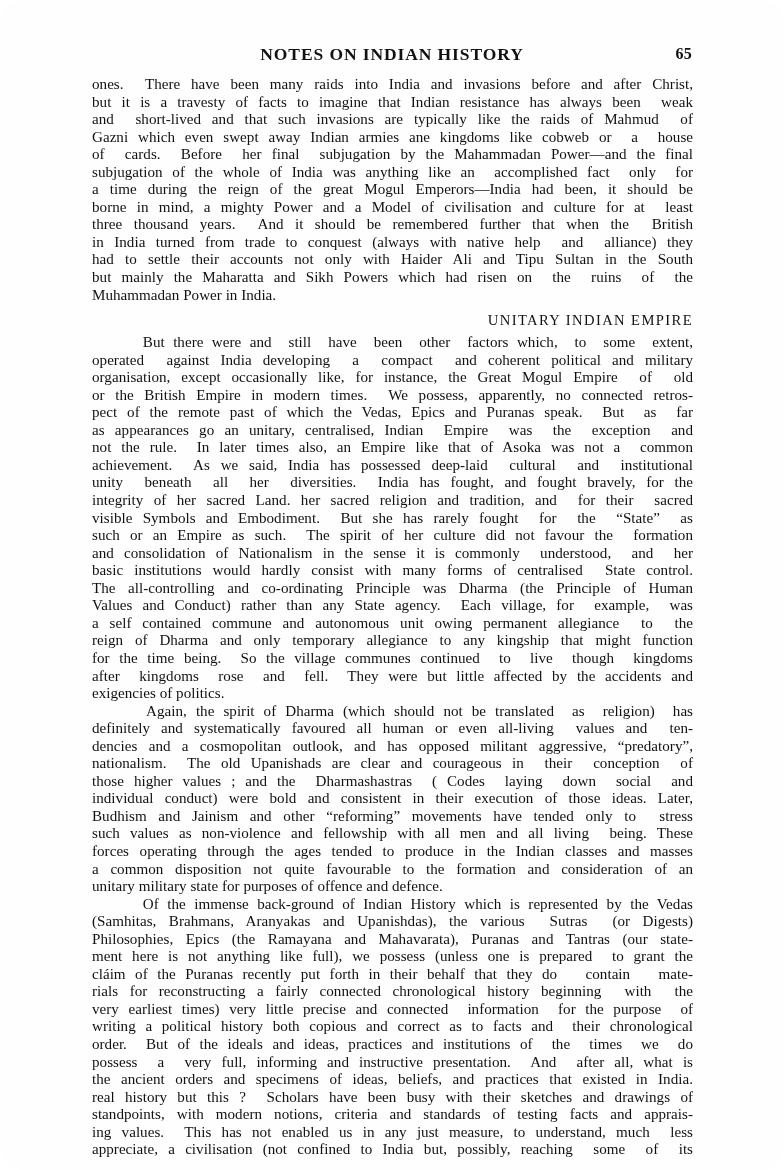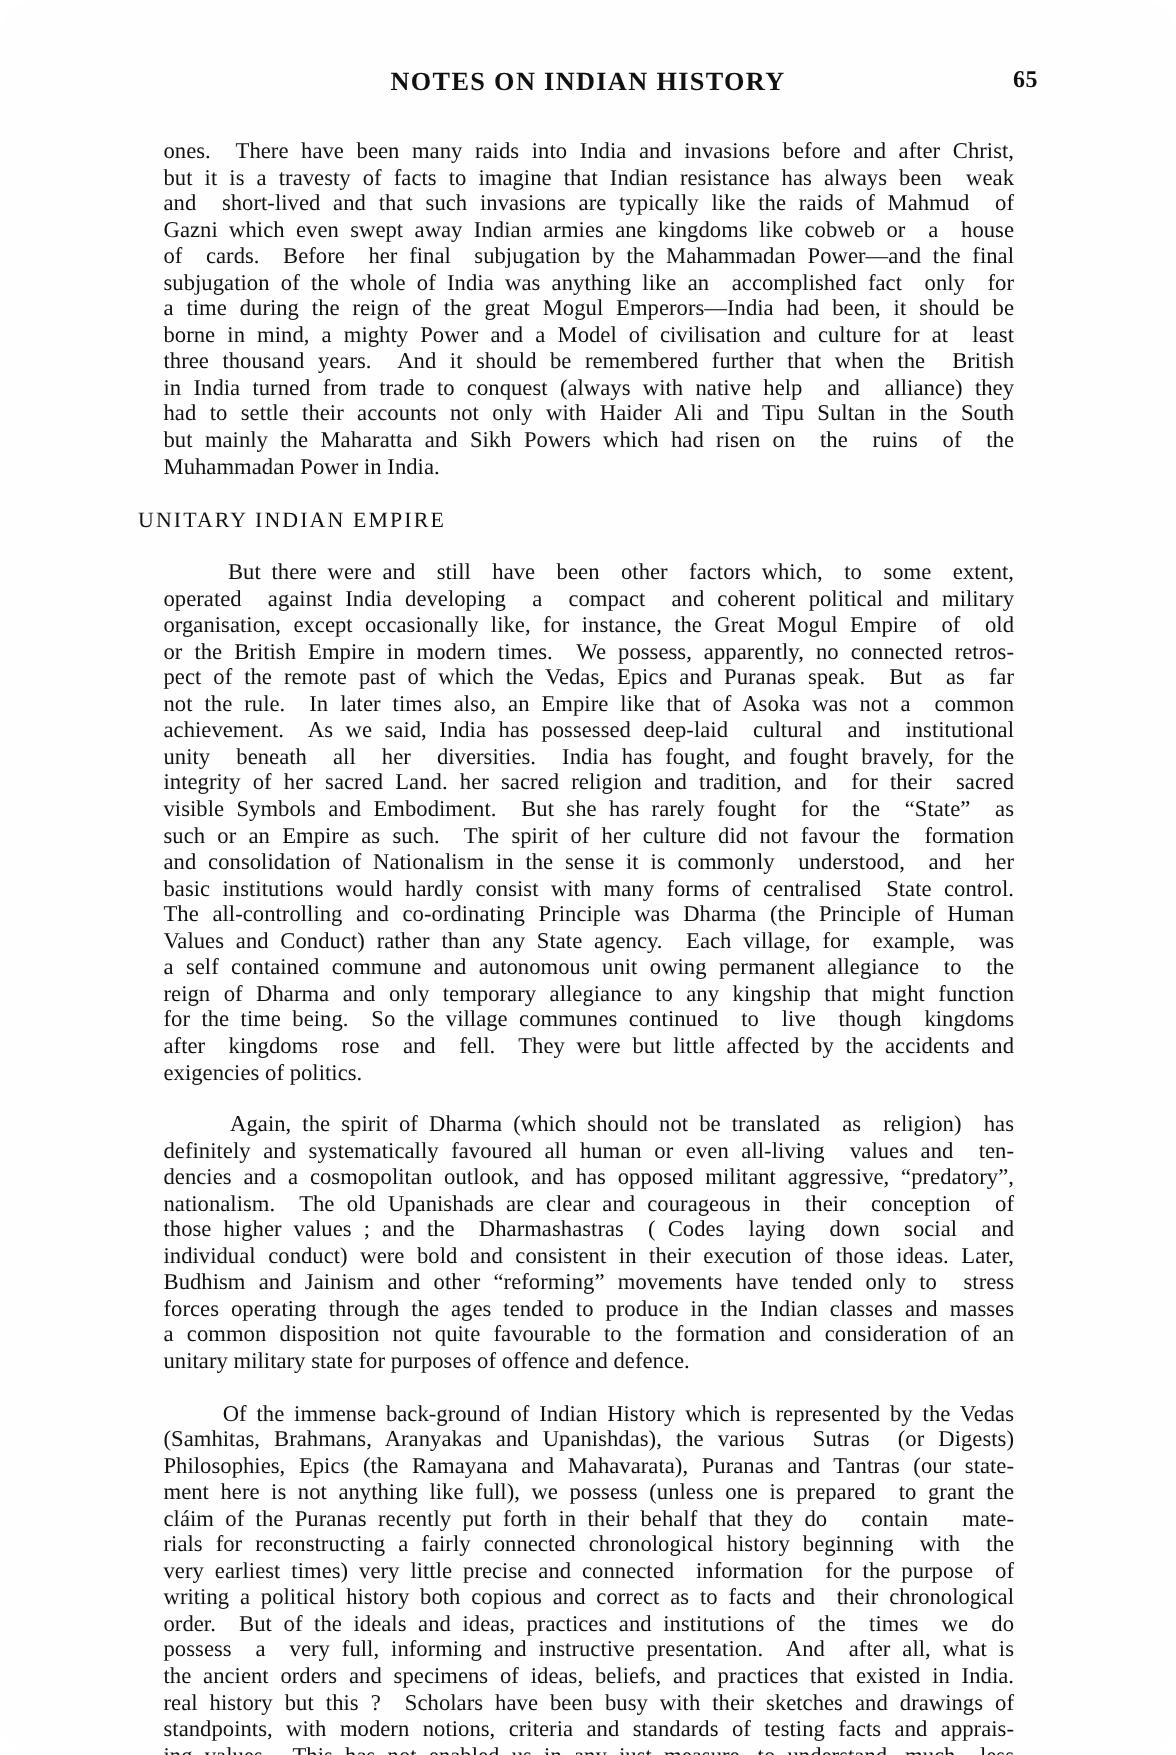--- a/index.html
+++ b/index.html
@@ -52,21 +52,21 @@
     letter-spacing: 0.3px;
   }
   
   .textblock {
     position: absolute;
     left: 92px;
     top: 76px;
     width: 601px;
   }
   .para {
-    margin: 17px;
+    margin: 0;
     padding: 0;
   }
   
   .ln {
     display: block;
     text-align: justify;
     text-align-last: justify;
     font-size: 15.1px;
     line-height: 17.55px;
     white-space: pre-wrap;
@@ -74,21 +74,21 @@
     word-spacing: 0px;
   }
   
   .ln.last {
     text-align: center;
     text-align-last: left;
   }
   
   .section-head {
     display: block;
-    text-align: left;
+    text-align: right;
     font-size: 14.6px;
     font-variant: small-caps;
     letter-spacing: 1.4px;
     margin-top: 7px;
     margin-bottom: 4px;
     line-height: 19px;
     white-space: nowrap;
   }
 </style>
 </head>
@@ -120,20 +120,21 @@
       </div>
 
     <div class="section-head">UNITARY INDIAN EMPIRE</div>
 
     <div class="para" id="p1">
         <span class="ln">      But there were and  still  have  been  other  factors which,  to  some  extent,</span>
         <span class="ln">operated  against India developing  a  compact  and coherent political and military</span>
         <span class="ln">organisation, except occasionally like, for instance, the Great Mogul Empire  of  old</span>
         <span class="ln">or the British Empire in modern times.  We possess, apparently, no connected retros-</span>
         <span class="ln">pect of the remote past of which the Vedas, Epics and Puranas speak.  But  as  far</span>
+        <span class="ln">as appearances go an unitary, centralised, Indian  Empire  was  the  exception  and</span>
         <span class="ln">not the rule.  In later times also, an Empire like that of Asoka was not a  common</span>
         <span class="ln">achievement.  As we said, India has possessed deep-laid  cultural  and  institutional</span>
         <span class="ln">unity  beneath  all  her  diversities.  India has fought, and fought bravely, for the</span>
         <span class="ln">integrity of her sacred Land. her sacred religion and tradition, and  for their  sacred</span>
         <span class="ln">visible Symbols and Embodiment.  But she has rarely fought  for  the  “State”  as</span>
         <span class="ln">such or an Empire as such.  The spirit of her culture did not favour the  formation</span>
         <span class="ln">and consolidation of Nationalism in the sense it is commonly  understood,  and  her</span>
         <span class="ln">basic institutions would hardly consist with many forms of centralised  State control.</span>
         <span class="ln">The all-controlling and co-ordinating Principle was Dharma (the Principle of Human</span>
         <span class="ln">Values and Conduct) rather than any State agency.  Each village, for  example,  was</span>
@@ -144,20 +145,21 @@
         <span class="ln last">exigencies of politics.</span>
       </div>
     <div class="para" id="p2">
         <span class="ln">      Again, the spirit of Dharma (which should not be translated  as  religion)  has</span>
         <span class="ln">definitely and systematically favoured all human or even all-living  values and  ten-</span>
         <span class="ln">dencies and a cosmopolitan outlook, and has opposed militant aggressive, “predatory”,</span>
         <span class="ln">nationalism.  The old Upanishads are clear and courageous in  their  conception  of</span>
         <span class="ln">those higher values ; and the  Dharmashastras  ( Codes  laying  down  social  and</span>
         <span class="ln">individual conduct) were bold and consistent in their execution of those ideas. Later,</span>
         <span class="ln">Budhism and Jainism and other “reforming” movements have tended only to  stress</span>
+        <span class="ln">such values as non-violence and fellowship with all men and all living  being. These</span>
         <span class="ln">forces operating through the ages tended to produce in the Indian classes and masses</span>
         <span class="ln">a common disposition not quite favourable to the formation and consideration of an</span>
         <span class="ln last">unitary military state for purposes of offence and defence.</span>
       </div>
     <div class="para" id="p3">
         <span class="ln">      Of the immense back-ground of Indian History which is represented by the Vedas</span>
         <span class="ln">(Samhitas, Brahmans, Aranyakas and Upanishdas), the various  Sutras  (or Digests)</span>
         <span class="ln">Philosophies, Epics (the Ramayana and Mahavarata), Puranas and Tantras (our state-</span>
         <span class="ln">ment here is not anything like full), we possess (unless one is prepared  to grant the</span>
         <span class="ln">cláim of the Puranas recently put forth in their behalf that they do   contain   mate-</span>

